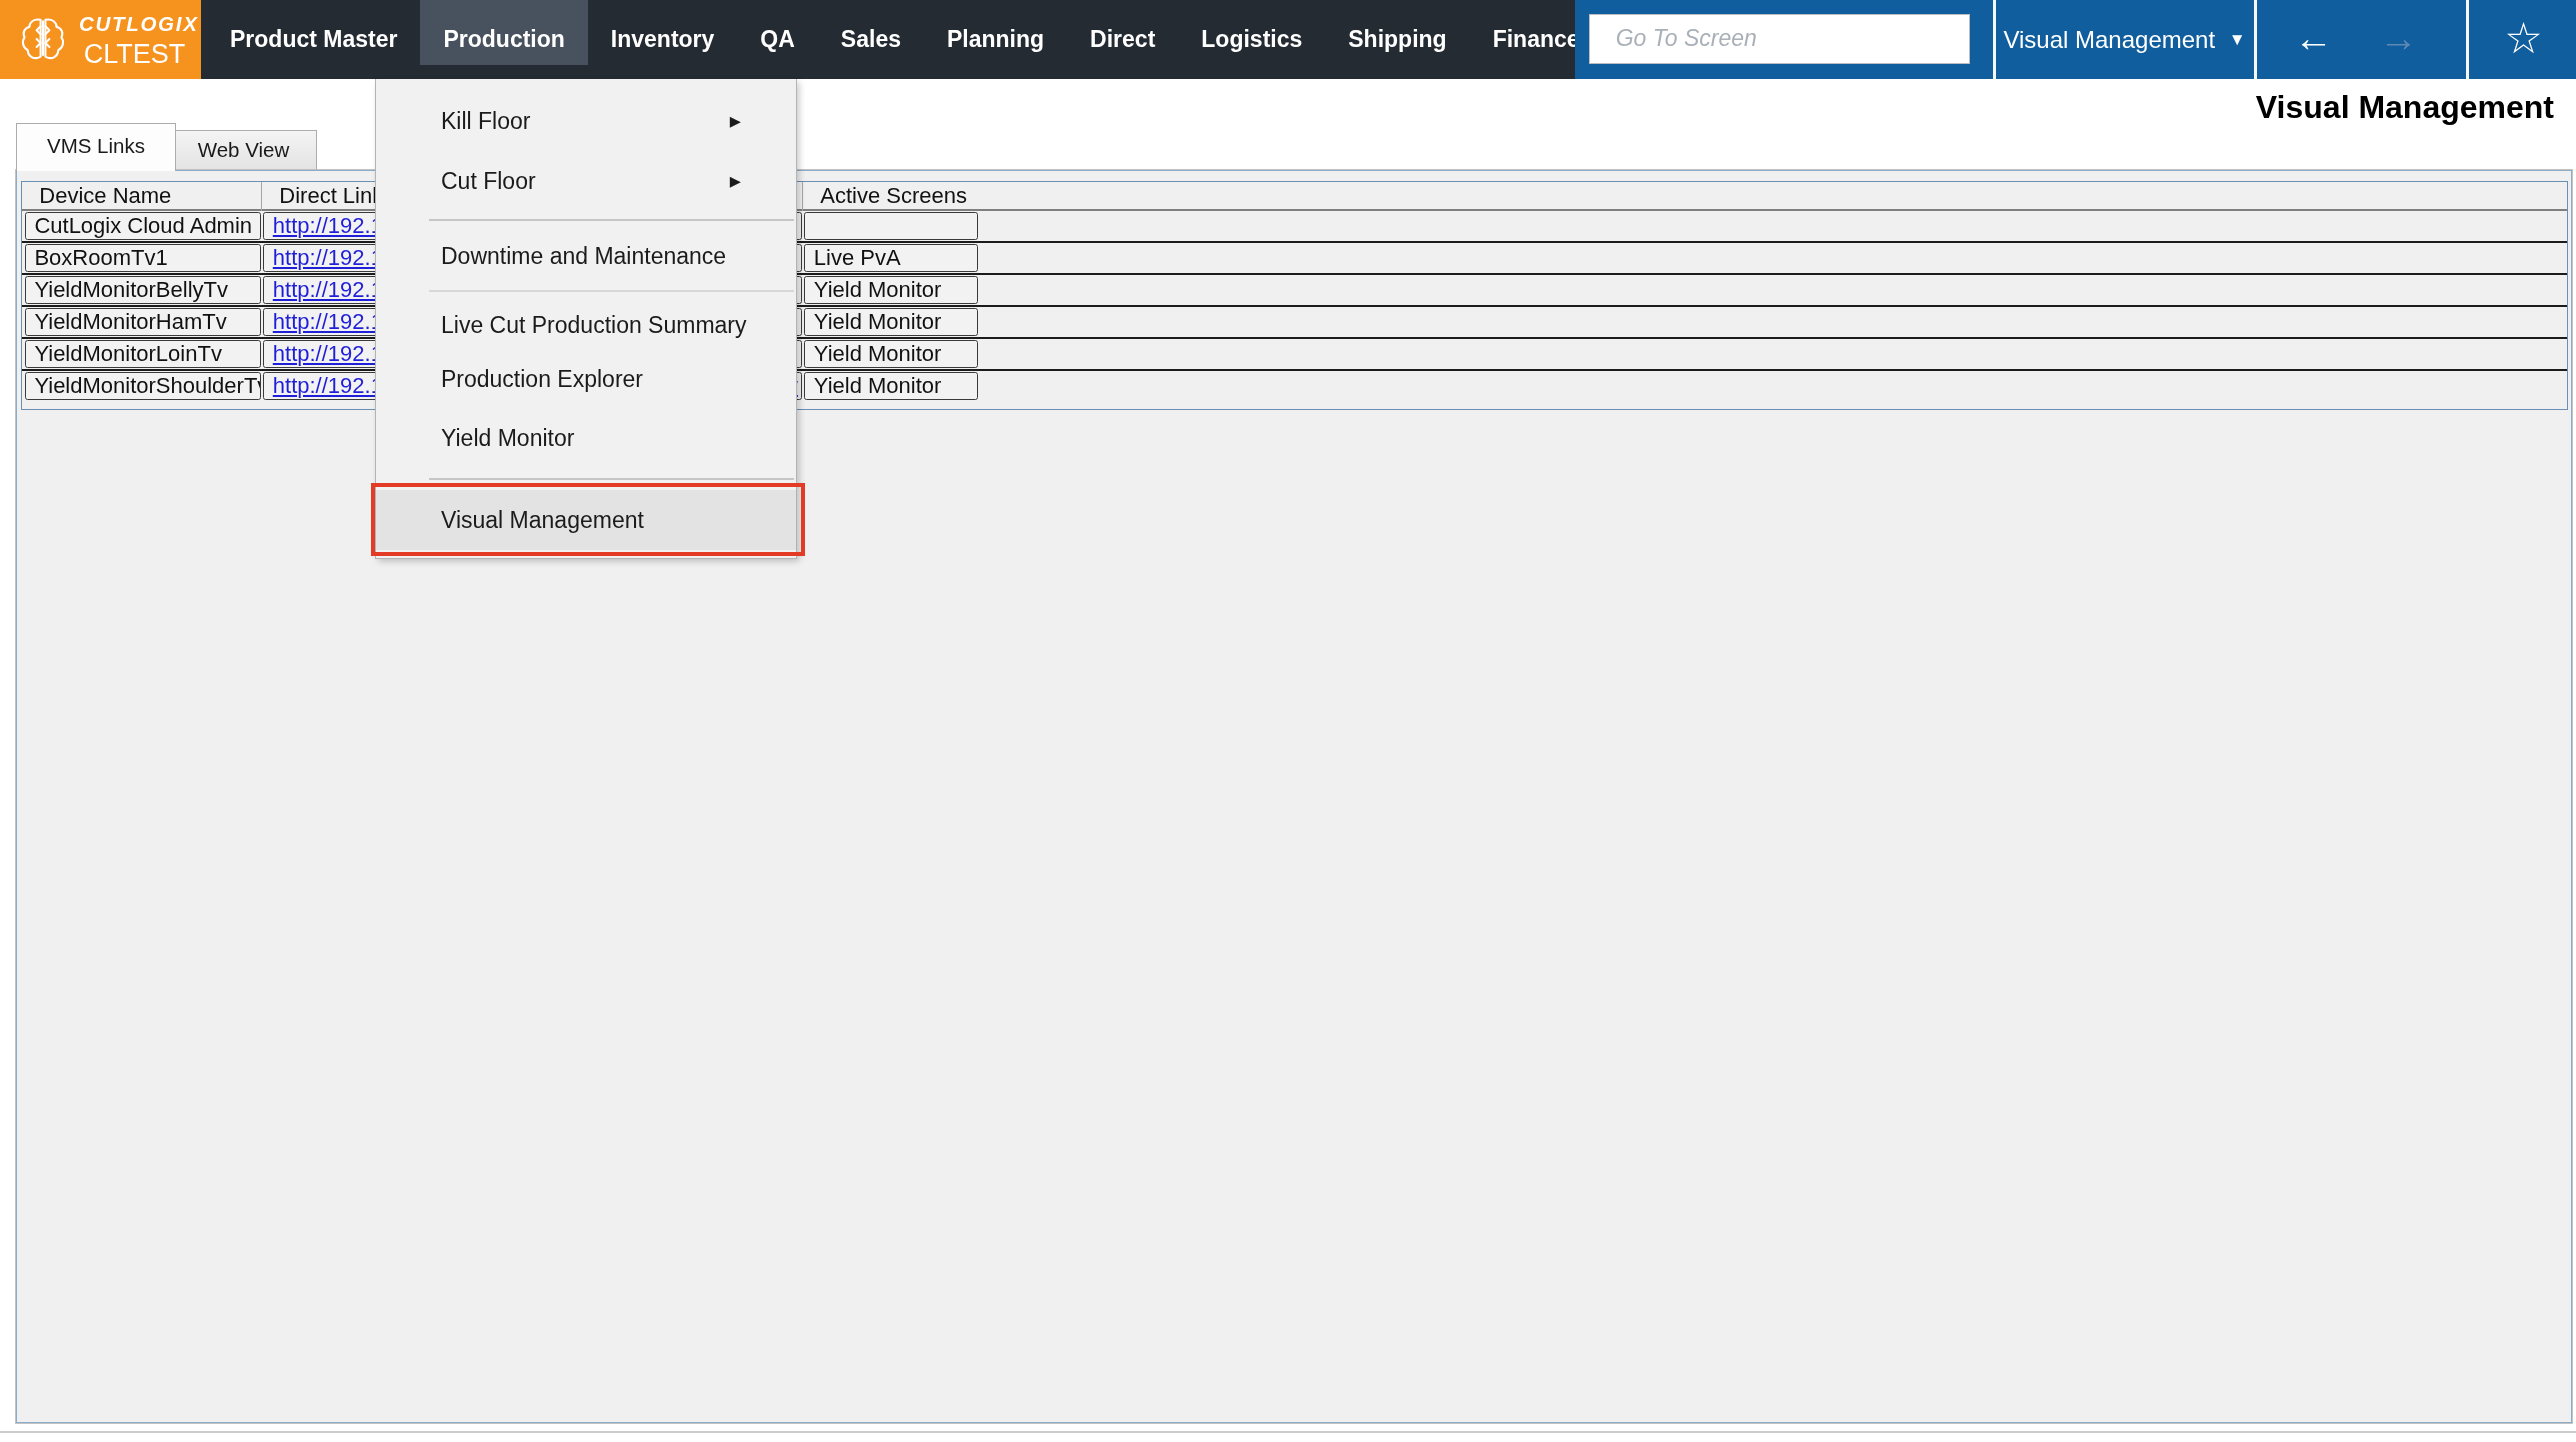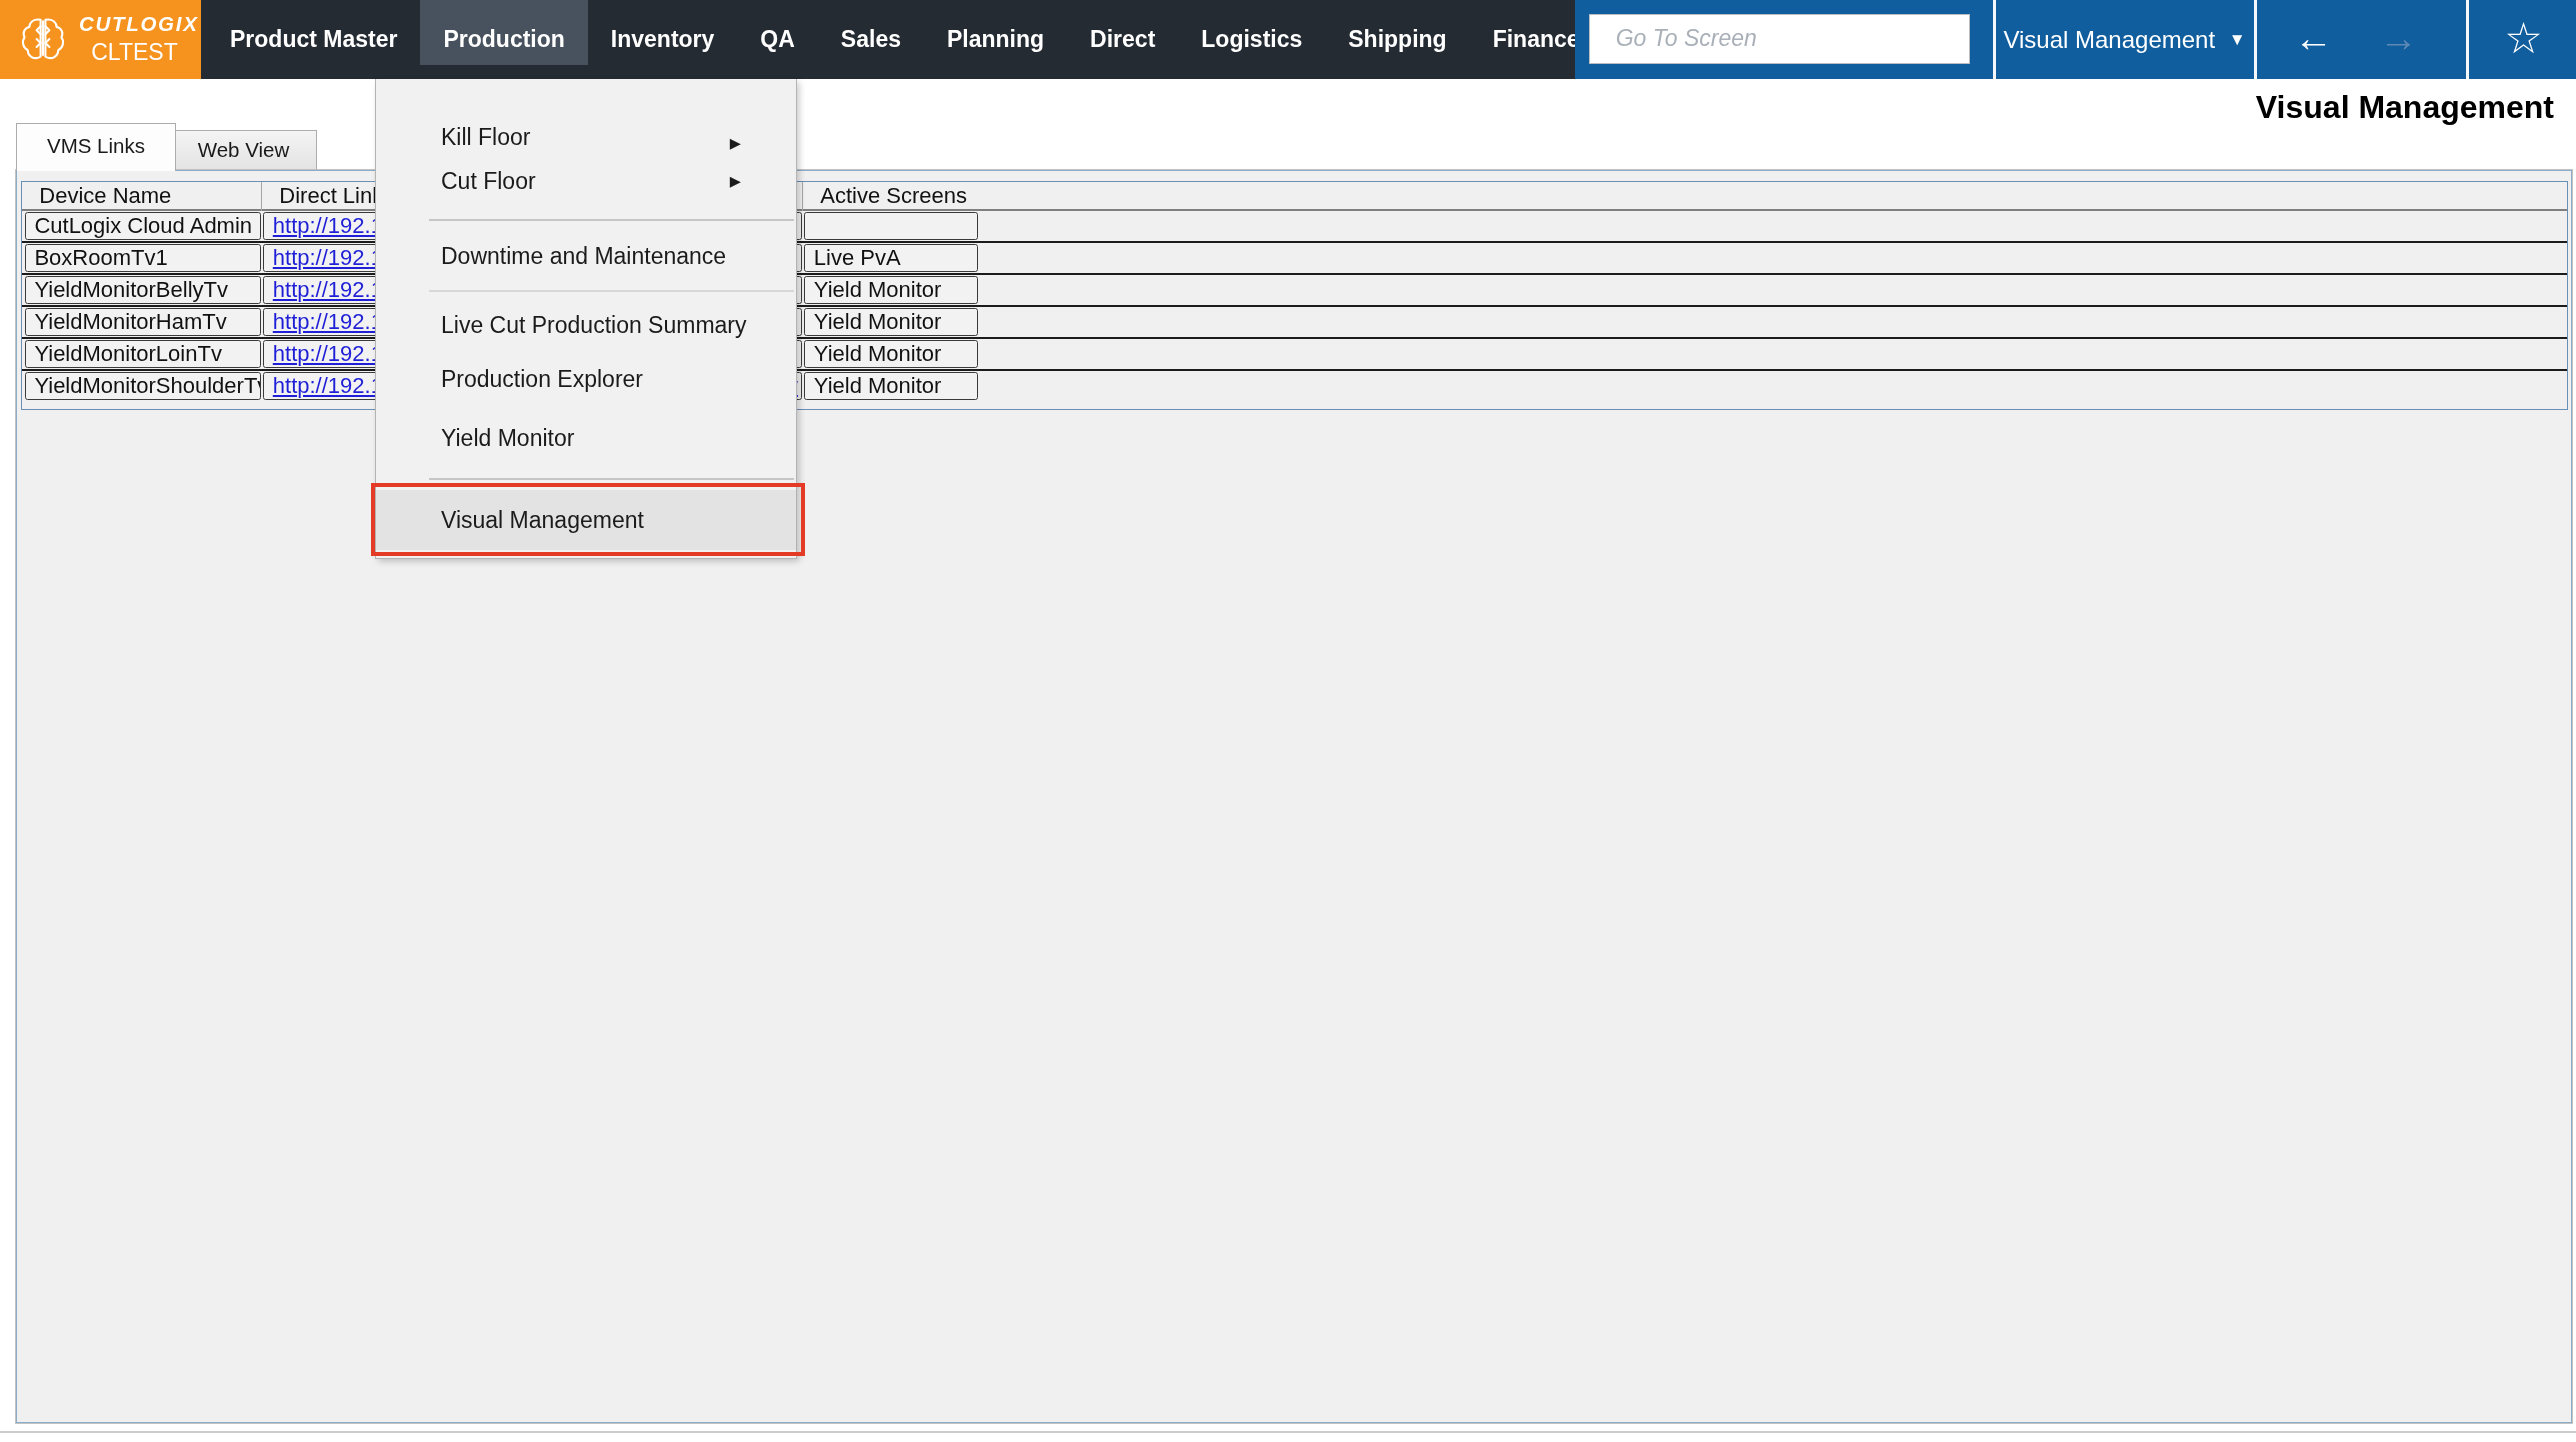--- a/index.html
+++ b/index.html
@@ -6,21 +6,21 @@
   html,body { width:2576px; height:1442px; background:#ffffff; overflow:hidden;
               font-family:"Liberation Sans", sans-serif; }
 
   
   .topbar { position:absolute; left:0; top:0; width:2576px; height:79px; background:#252b33; }
   .brand { position:absolute; left:0; top:0; width:201px; height:79px; background:#f6921e;
            display:flex; align-items:center; }
   .brand-icon { position:absolute; left:19px; top:15.4px; width:48px; height:48px; }
   .brand-text { position:absolute; left:79px; top:12px; width:111px; text-align:center; }
   .brand-name { color:#fff; font-weight:bold; font-style:italic; font-size:20.5px; letter-spacing:1.7px; }
-  .brand-env  { color:#fff; font-size:23px; margin-top:3.4px; }
+  .brand-env  { color:#fff; font-size:27px; margin-top:3.4px; }
   .nav { position:absolute; left:207px; top:0; height:79px; display:flex; }
   .nav-item { height:65px; line-height:79px; padding:0 23px; color:#ffffff;
               font-size:23px; font-weight:bold; white-space:nowrap; cursor:pointer; }
   .nav-item.active { background:#47525e; }
 
   .topbar-right { position:absolute; left:1575px; top:0; width:1001px; height:79px; background:#115e9e; }
   .tb-sep { position:absolute; top:0; width:2.6px; height:79px; background:#f5f8fb; }
   .goto-input { position:absolute; left:13.7px; top:13.7px; width:381px; height:50px;
                 border:1.7px solid #b9bdc2; background:#fff; font-size:23px; font-style:italic;
                 padding:0 26px; color:#333; outline:none; font-family:"Liberation Sans", sans-serif; }
@@ -70,21 +70,21 @@
   .link-text { text-decoration:underline; cursor:pointer; }
   .link-tail { position:absolute; right:3.4px; top:0; text-decoration:underline; color:#1f1fd8; cursor:pointer; }
 
   
   .menu { position:absolute; left:375px; top:79px; width:422px; height:480px; background:#f1f1f1;
           border:0.9px solid #b3b3b3; border-top:none; box-shadow:3.4px 3.4px 6.8px rgba(0,0,0,.22); z-index:50; }
   .menu-item { position:absolute; left:0; width:100%; display:flex; align-items:center;
                font-size:23px; color:#1b1b1b; padding-left:65px; cursor:pointer; }
   .menu-item .sub-arrow { position:absolute; right:55px; font-size:14.5px; color:#1b1b1b; }
   .menu-sep { position:absolute; left:53px; right:1.7px; height:1.7px; background:#c6c6c6; }
-  .mi-0 { top:12px;  height:60px;align-items:flex-end; }
+  .mi-0 { top:12px;  height:60px; }
   .mi-1 { top:72px;  height:60px; }
   .sep-0 { top:140px; }
   .mi-2 { top:153px; height:48px; }
   .sep-1 { top:211px; background:#d8d8d8; }
   .mi-3 { top:222px; height:48px; }
   .mi-4 { top:270px; height:60px; }
   .mi-5 { top:329px; height:60px; }
   .sep-2 { top:399px; }
   .mi-6 { top:411px; height:60px; background:#e3e3e3; }
 

